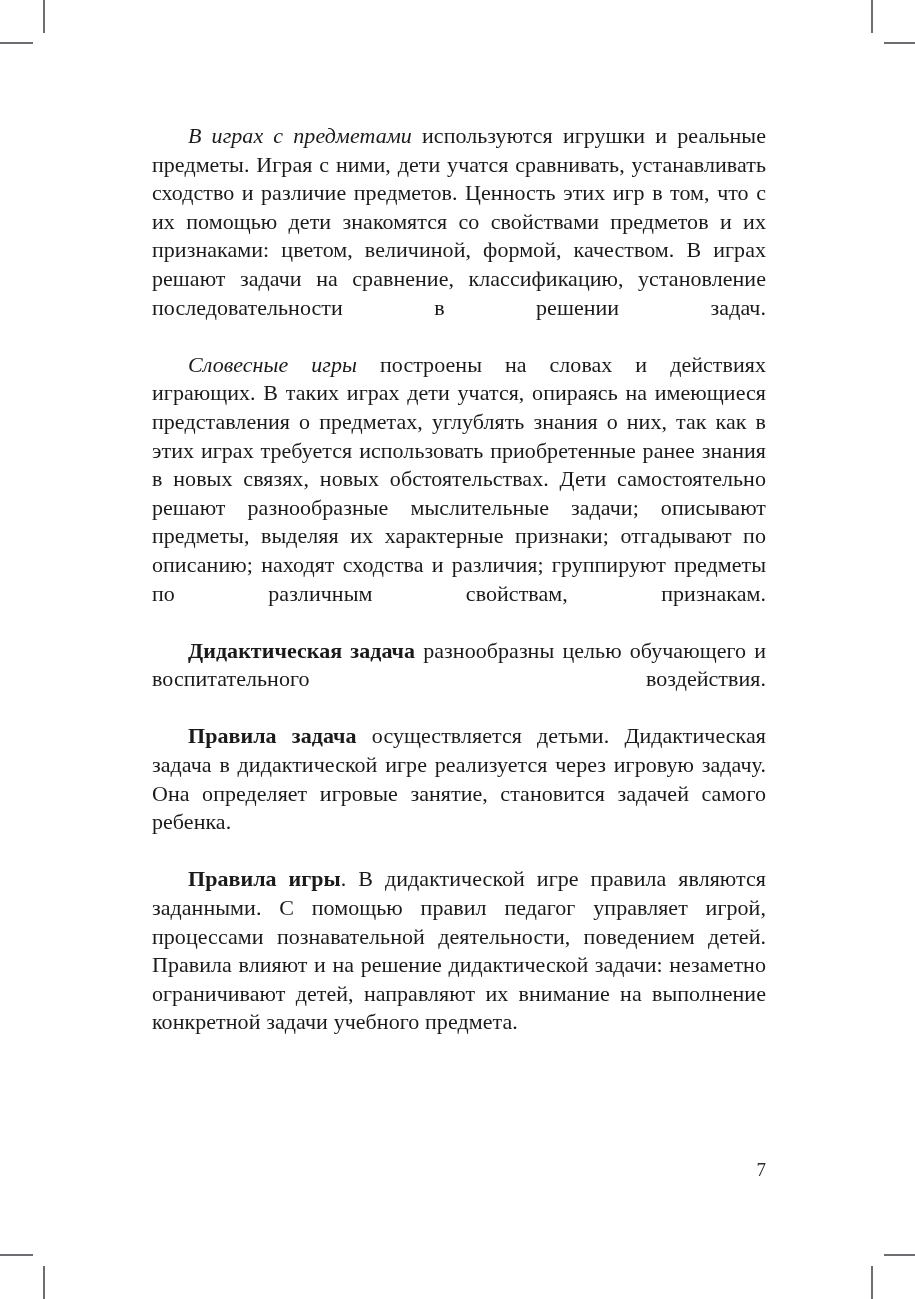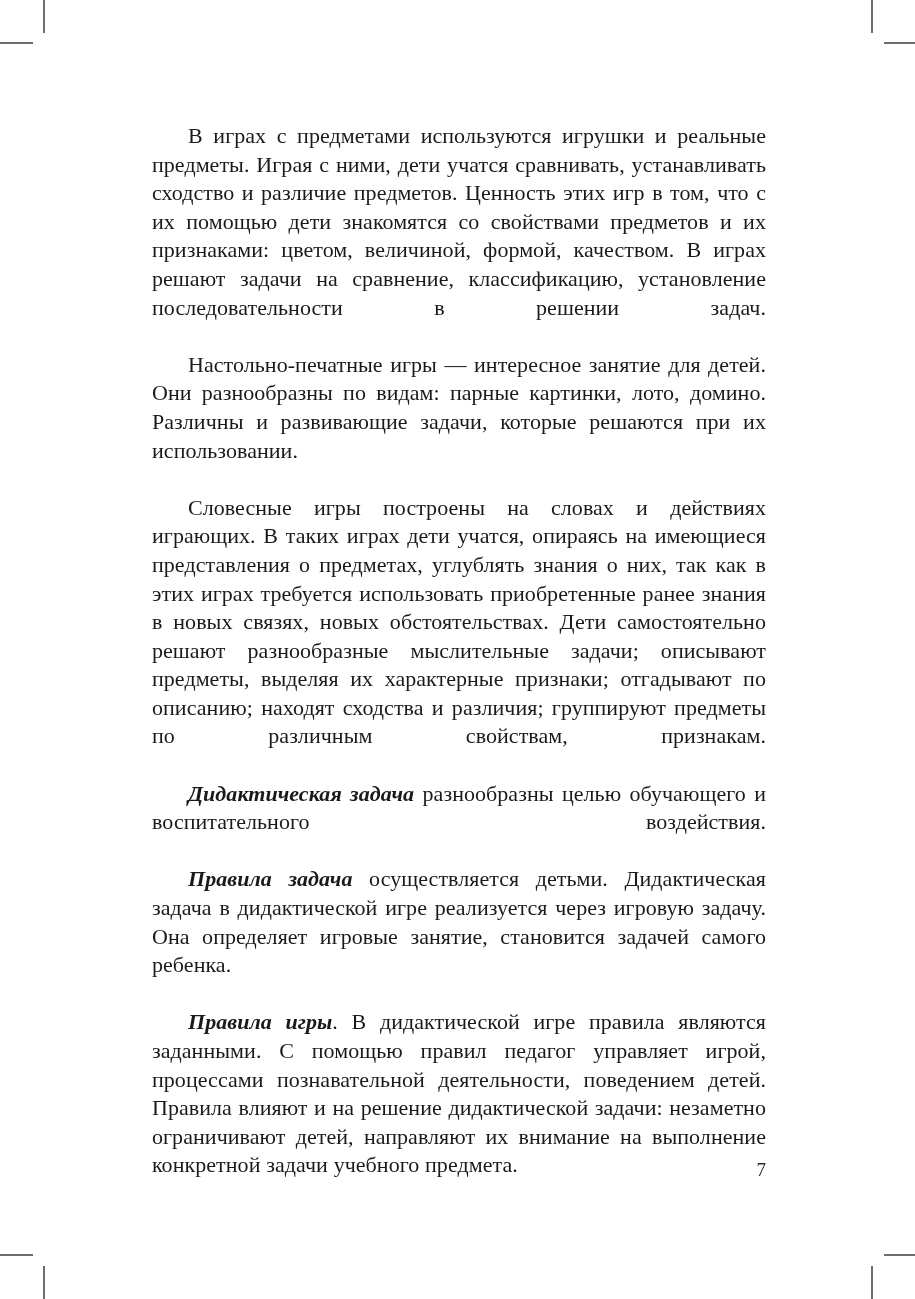--- a/index.html
+++ b/index.html
@@ -49,23 +49,23 @@
     -webkit-font-smoothing: antialiased;
   }
   .para::after {
     content: "";
     display: inline-block;
     width: 100%;
   }
   .para.last::after { display: none; }
 
   .term-i {
+    font-style: italic;
   }
   .term-bi {
-    font-style: italic;
     font-weight: bold;
   }
 
   
   .folio {
     position: absolute;
     left: 152px;
     top: 1160px;
     width: 614px;
     text-align: right;
@@ -83,21 +83,20 @@
   <div class="crop crop-tl-h"></div>
   <div class="crop crop-tr-v"></div>
   <div class="crop crop-tr-h"></div>
   <div class="crop crop-bl-v"></div>
   <div class="crop crop-bl-h"></div>
   <div class="crop crop-br-v"></div>
   <div class="crop crop-br-h"></div>
 
   <div class="text-block" id="body-text-column">
       <p class="para"><span class="term-i">В играх с предметами</span><span> используются игрушки и реальные предметы. Играя с ними, дети учатся сравнивать, устанавливать сходство и различие предметов. Ценность этих игр в том, что с их помощью дети знакомятся со свойствами предметов и их признаками: цветом, величиной, формой, качеством. В играх решают задачи на сравнение, классификацию, установление последовательности в решении задач.</span></p>
-      <p class="para"><span class="term-i">Настольно-печатные игры</span><span> — интересное занятие для детей. Они разнообразны по видам: парные картинки, лото, домино. Различны и развивающие задачи, которые решаются при их использовании.</span></p>
       <p class="para"><span class="term-i">Словесные игры</span><span> построены на словах и действиях играющих. В таких играх дети учатся, опираясь на имеющиеся представления о предметах, углублять знания о них, так как в этих играх требуется использовать приобретенные ранее знания в новых связях, новых обстоятельствах. Дети самостоятельно решают разнообразные мыслительные задачи; описывают предметы, выделяя их характерные признаки; отгадывают по описанию; находят сходства и различия; группируют предметы по различным свойствам, признакам.</span></p>
       <p class="para"><span class="term-bi">Дидактическая задача</span><span> разнообразны целью обучающего и воспитательного воздействия.</span></p>
       <p class="para"><span class="term-bi">Правила задача</span><span> осуществляется детьми. Дидактическая задача в дидактической игре реализуется через игровую задачу. Она определяет игровые занятие, становится задачей самого ребенка.</span></p>
       <p class="para last"><span class="term-bi">Правила игры</span><span>. В дидактической игре правила являются заданными. С помощью правил педагог управляет игрой, процессами познавательной деятельности, поведением детей. Правила влияют и на решение дидактической задачи: незаметно ограничивают детей, направляют их внимание на выполнение конкретной задачи учебного предмета.</span></p>
     </div>
 
   <div class="folio">7</div>
 
 </div>
 

